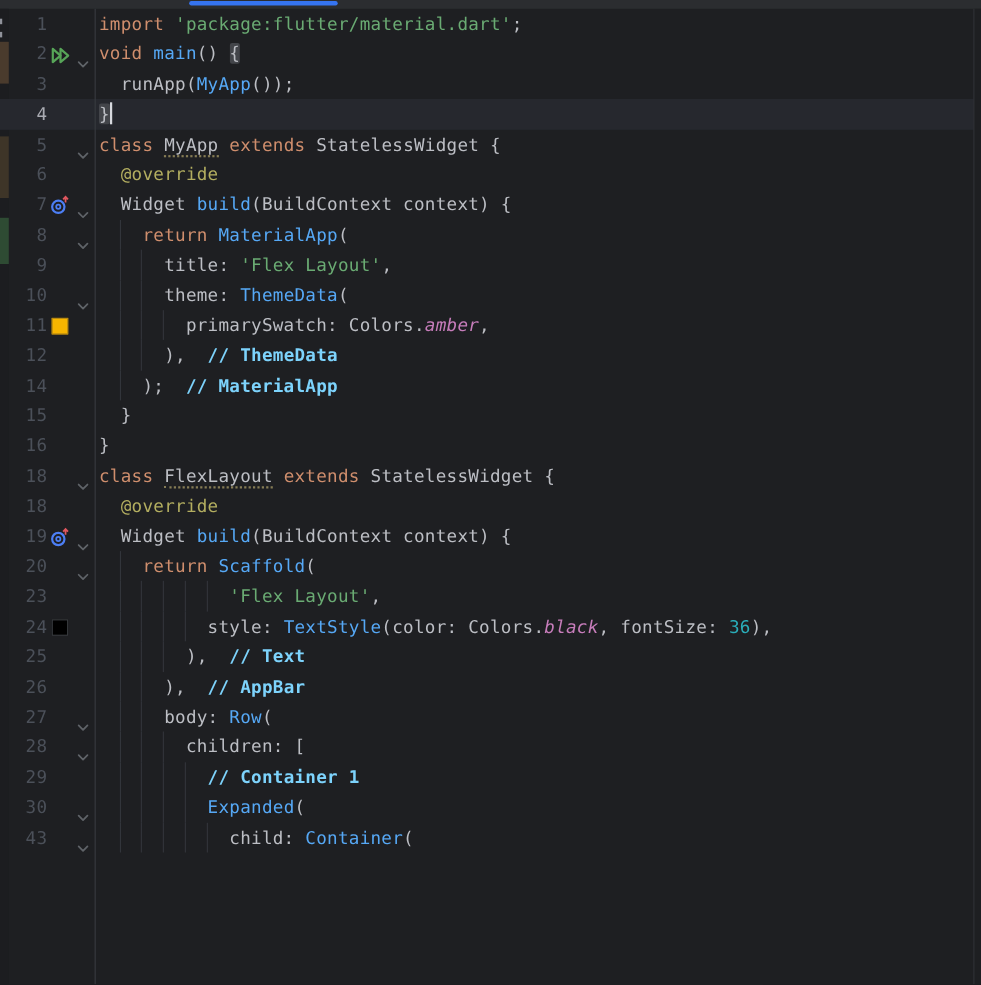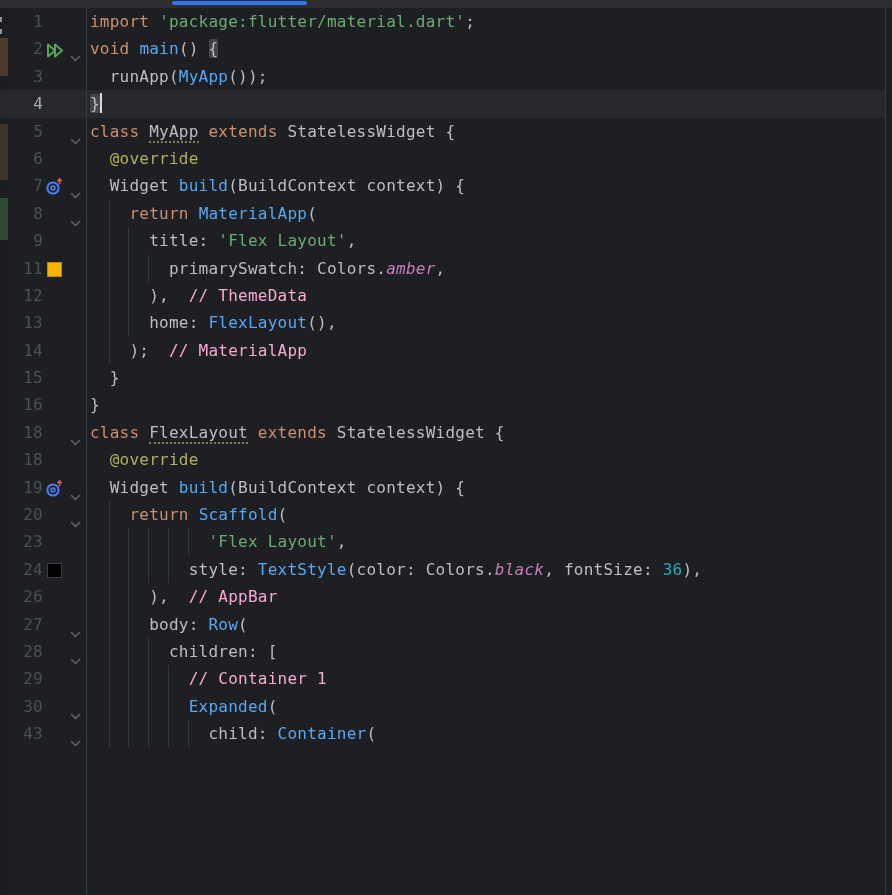--- a/index.html
+++ b/index.html
@@ -25,21 +25,21 @@
   .swatch{position:absolute;left:47px;top:7px;width:13px;height:13px;}
   .fold{position:absolute;left:69px;top:9px;width:14px;height:10px;cursor:pointer;}
   .code{position:absolute;left:87px;top:0;right:0;padding-left:3px;color:#BCBEC4;}
   .guide{position:absolute;top:0;width:1px;height:27.4px;background:#32353B;}
   
   .t-kw{color:#CF8E6D;}
   .t-fn{color:#56A8F5;}
   .t-cls{color:#56A8F5;}
   .t-str{color:#6AAB73;}
   .t-num{color:#2AACB8;}
-  .t-cmt{color:#f9a8d4;}
+  .t-cmt{color:#7dd3fc;font-weight:bold;}
   .t-ann{color:#B3AE60;}
   .t-prop{color:#C77DBB;font-style:italic;}
   .t-pln{color:#BCBEC4;}
   .t-brace{color:#BCBEC4;background:#43454A;border-radius:2px;}
   .t-ucls{color:#BCBEC4;border-bottom:2px dotted #857C55;}
   .caret{display:inline-block;width:2px;height:20px;background:#D7D9DE;vertical-align:middle;margin-top:-3px;}
 </style>
 </head>
 <body>
 
@@ -72,42 +72,45 @@
             <circle cx="8" cy="11" r="5.6" fill="none" stroke="#4C7EF5" stroke-width="2"></circle>
             <circle cx="8" cy="11" r="1.9" fill="none" stroke="#4C7EF5" stroke-width="1.6"></circle>
             <path d="M14.6 7.2 L14.6 2.2 M12.4 4.3 L14.6 1.9 L16.8 4.3" fill="none" stroke="#E0575F" stroke-width="1.6"></path>
           </svg></div><div class="fold"><svg width="13" height="9" viewBox="0 0 13 9">
             <path d="M2.5 2.5 L6.5 6.5 L10.5 2.5" fill="none" stroke="#5F6368" stroke-width="1.6" stroke-linecap="round" stroke-linejoin="round"></path>
           </svg></div><div class="code"><span class="t-pln">  Widget </span><span class="t-fn">build</span><span class="t-pln">(BuildContext context) {</span></div></div>
       <div class="line"><div class="num">8</div><div class="fold"><svg width="13" height="9" viewBox="0 0 13 9">
             <path d="M2.5 2.5 L6.5 6.5 L10.5 2.5" fill="none" stroke="#5F6368" stroke-width="1.6" stroke-linecap="round" stroke-linejoin="round"></path>
           </svg></div><div class="code"><i class="guide" style="left: 21.74px;"></i><span class="t-pln">    </span><span class="t-kw">return</span><span class="t-pln"> </span><span class="t-cls">MaterialApp</span><span class="t-pln">(</span></div></div>
       <div class="line"><div class="num">9</div><div class="code"><i class="guide" style="left: 21.74px;"></i><i class="guide" style="left: 41.48px;"></i><span class="t-pln">      title: </span><span class="t-str">'Flex Layout'</span><span class="t-pln">,</span></div></div>
+      <div class="line"><div class="num">10</div><div class="fold"><svg width="13" height="9" viewBox="0 0 13 9">
+            <path d="M2.5 2.5 L6.5 6.5 L10.5 2.5" fill="none" stroke="#5F6368" stroke-width="1.6" stroke-linecap="round" stroke-linejoin="round"></path>
+          </svg></div><div class="code"><i class="guide" style="left: 21.74px;"></i><i class="guide" style="left: 41.48px;"></i><span class="t-pln">      theme: </span><span class="t-cls">ThemeData</span><span class="t-pln">(</span></div></div>
       <div class="line"><div class="num">11</div><div class="swatch" style="background: rgb(247, 181, 0); border: 1px solid rgb(185, 138, 16);"></div><div class="code"><i class="guide" style="left: 21.74px;"></i><i class="guide" style="left: 41.48px;"></i><i class="guide" style="left: 61.22px;"></i><span class="t-pln">        primarySwatch: Colors.</span><span class="t-prop">amber</span><span class="t-pln">,</span></div></div>
       <div class="line"><div class="num">12</div><div class="code"><i class="guide" style="left: 21.74px;"></i><i class="guide" style="left: 41.48px;"></i><span class="t-pln">      ),  </span><span class="t-cmt">// ThemeData</span></div></div>
-      <div class="line"><div class="num">13</div><div class="code"><i class="guide" style="left: 21.74px;"></i><i class="guide" style="left: 41.48px;"></i><span class="t-pln">      home: </span><span class="t-cls">FlexLayout</span><span class="t-pln">(),</span></div></div>
       <div class="line"><div class="num">14</div><div class="code"><i class="guide" style="left: 21.74px;"></i><span class="t-pln">    );  </span><span class="t-cmt">// MaterialApp</span></div></div>
       <div class="line"><div class="num">15</div><div class="code"><span class="t-pln">  }</span></div></div>
       <div class="line"><div class="num">16</div><div class="code"><span class="t-pln">}</span></div></div>
       <div class="line"><div class="num">18</div><div class="fold"><svg width="13" height="9" viewBox="0 0 13 9">
             <path d="M2.5 2.5 L6.5 6.5 L10.5 2.5" fill="none" stroke="#5F6368" stroke-width="1.6" stroke-linecap="round" stroke-linejoin="round"></path>
           </svg></div><div class="code"><span class="t-kw">class</span><span class="t-pln"> </span><span class="t-ucls">FlexLayout</span><span class="t-pln"> </span><span class="t-kw">extends</span><span class="t-pln"> StatelessWidget {</span></div></div>
       <div class="line"><div class="num">18</div><div class="code"><span class="t-pln">  </span><span class="t-ann">@override</span></div></div>
       <div class="line"><div class="num">19</div><div class="gicon"><svg width="19" height="19" viewBox="0 0 19 19">
             <circle cx="8" cy="11" r="5.6" fill="none" stroke="#4C7EF5" stroke-width="2"></circle>
             <circle cx="8" cy="11" r="1.9" fill="none" stroke="#4C7EF5" stroke-width="1.6"></circle>
             <path d="M14.6 7.2 L14.6 2.2 M12.4 4.3 L14.6 1.9 L16.8 4.3" fill="none" stroke="#E0575F" stroke-width="1.6"></path>
           </svg></div><div class="fold"><svg width="13" height="9" viewBox="0 0 13 9">
             <path d="M2.5 2.5 L6.5 6.5 L10.5 2.5" fill="none" stroke="#5F6368" stroke-width="1.6" stroke-linecap="round" stroke-linejoin="round"></path>
           </svg></div><div class="code"><span class="t-pln">  Widget </span><span class="t-fn">build</span><span class="t-pln">(BuildContext context) {</span></div></div>
       <div class="line"><div class="num">20</div><div class="fold"><svg width="13" height="9" viewBox="0 0 13 9">
             <path d="M2.5 2.5 L6.5 6.5 L10.5 2.5" fill="none" stroke="#5F6368" stroke-width="1.6" stroke-linecap="round" stroke-linejoin="round"></path>
           </svg></div><div class="code"><i class="guide" style="left: 21.74px;"></i><span class="t-pln">    </span><span class="t-kw">return</span><span class="t-pln"> </span><span class="t-cls">Scaffold</span><span class="t-pln">(</span></div></div>
       <div class="line"><div class="num">23</div><div class="code"><i class="guide" style="left: 21.74px;"></i><i class="guide" style="left: 41.48px;"></i><i class="guide" style="left: 61.22px;"></i><i class="guide" style="left: 80.96px;"></i><i class="guide" style="left: 100.7px;"></i><span class="t-pln">            </span><span class="t-str">'Flex Layout'</span><span class="t-pln">,</span></div></div>
       <div class="line"><div class="num">24</div><div class="swatch" style="background: rgb(0, 0, 0); border: 1px solid rgb(58, 61, 65);"></div><div class="code"><i class="guide" style="left: 21.74px;"></i><i class="guide" style="left: 41.48px;"></i><i class="guide" style="left: 61.22px;"></i><i class="guide" style="left: 80.96px;"></i><span class="t-pln">          style: </span><span class="t-cls">TextStyle</span><span class="t-pln">(color: Colors.</span><span class="t-prop">black</span><span class="t-pln">, fontSize: </span><span class="t-num">36</span><span class="t-pln">),</span></div></div>
+      <div class="line"><div class="num">25</div><div class="code"><i class="guide" style="left: 21.74px;"></i><i class="guide" style="left: 41.48px;"></i><i class="guide" style="left: 61.22px;"></i><span class="t-pln">        ),  </span><span class="t-cmt">// Text</span></div></div>
       <div class="line"><div class="num">26</div><div class="code"><i class="guide" style="left: 21.74px;"></i><i class="guide" style="left: 41.48px;"></i><span class="t-pln">      ),  </span><span class="t-cmt">// AppBar</span></div></div>
       <div class="line"><div class="num">27</div><div class="fold"><svg width="13" height="9" viewBox="0 0 13 9">
             <path d="M2.5 2.5 L6.5 6.5 L10.5 2.5" fill="none" stroke="#5F6368" stroke-width="1.6" stroke-linecap="round" stroke-linejoin="round"></path>
           </svg></div><div class="code"><i class="guide" style="left: 21.74px;"></i><i class="guide" style="left: 41.48px;"></i><span class="t-pln">      body: </span><span class="t-cls">Row</span><span class="t-pln">(</span></div></div>
       <div class="line"><div class="num">28</div><div class="fold"><svg width="13" height="9" viewBox="0 0 13 9">
             <path d="M2.5 2.5 L6.5 6.5 L10.5 2.5" fill="none" stroke="#5F6368" stroke-width="1.6" stroke-linecap="round" stroke-linejoin="round"></path>
           </svg></div><div class="code"><i class="guide" style="left: 21.74px;"></i><i class="guide" style="left: 41.48px;"></i><i class="guide" style="left: 61.22px;"></i><span class="t-pln">        children: [</span></div></div>
       <div class="line"><div class="num">29</div><div class="code"><i class="guide" style="left: 21.74px;"></i><i class="guide" style="left: 41.48px;"></i><i class="guide" style="left: 61.22px;"></i><i class="guide" style="left: 80.96px;"></i><span class="t-pln">          </span><span class="t-cmt">// Container 1</span></div></div>
       <div class="line"><div class="num">30</div><div class="fold"><svg width="13" height="9" viewBox="0 0 13 9">
             <path d="M2.5 2.5 L6.5 6.5 L10.5 2.5" fill="none" stroke="#5F6368" stroke-width="1.6" stroke-linecap="round" stroke-linejoin="round"></path>

